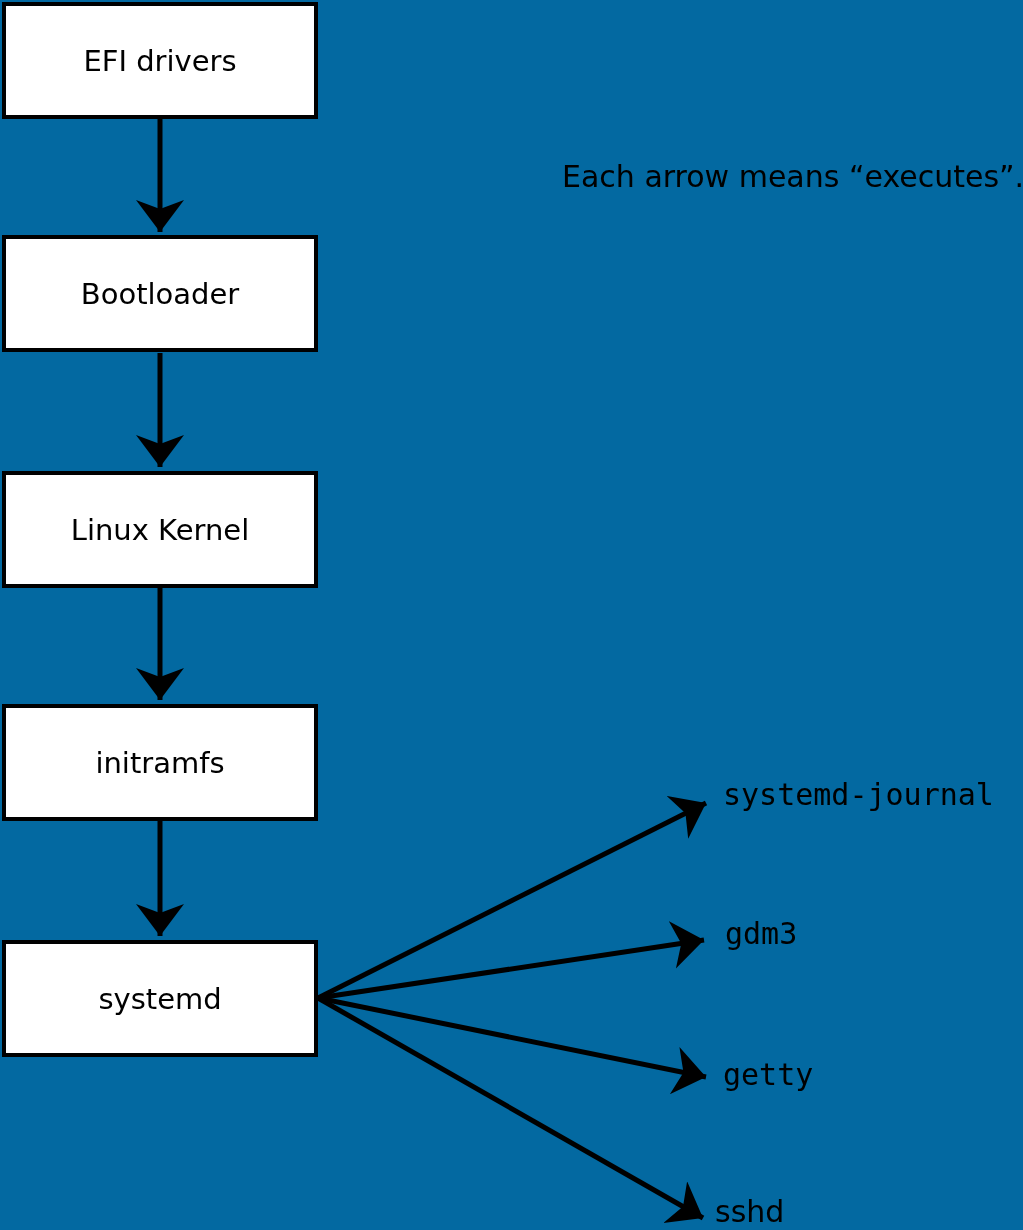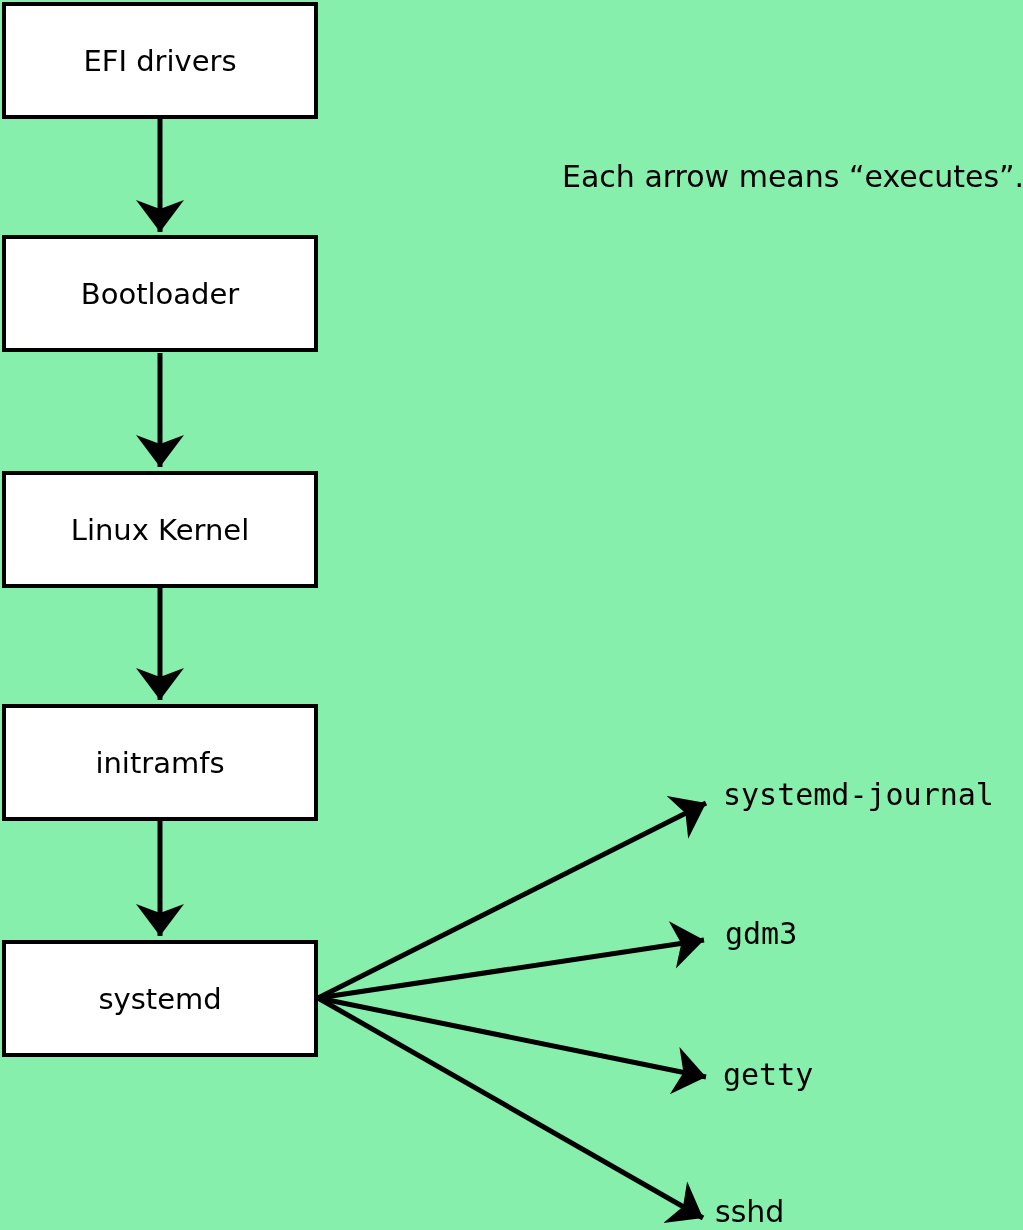--- a/index.html
+++ b/index.html
@@ -4,21 +4,21 @@
 <style>
   html, body {
     margin: 0;
     padding: 0;
     background: #ffffff;
   }
   .canvas {
     position: relative;
     width: 1023px;
     height: 1230px;
-    background: #86efac;
+    background: #0369a1;
     overflow: hidden;
   }
   svg { display: block; }
   .box-rect {
     fill: #ffffff;
     stroke: #000000;
     stroke-width: 4;
   }
   .edge {
     stroke: #000000;

